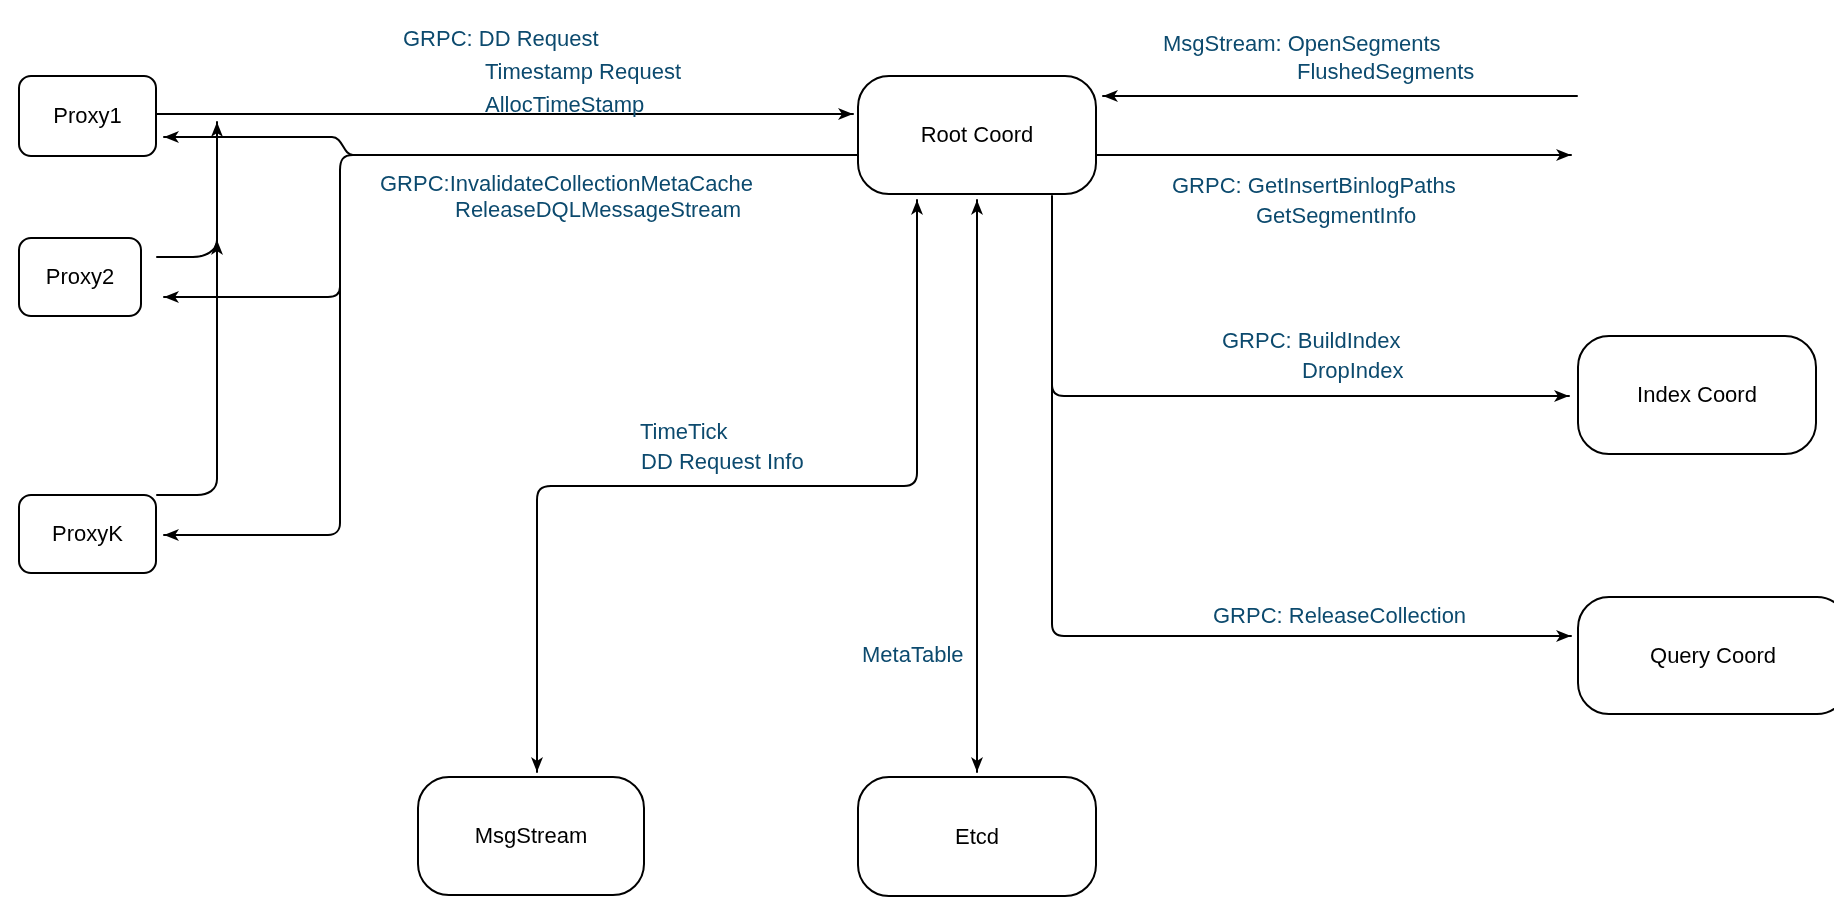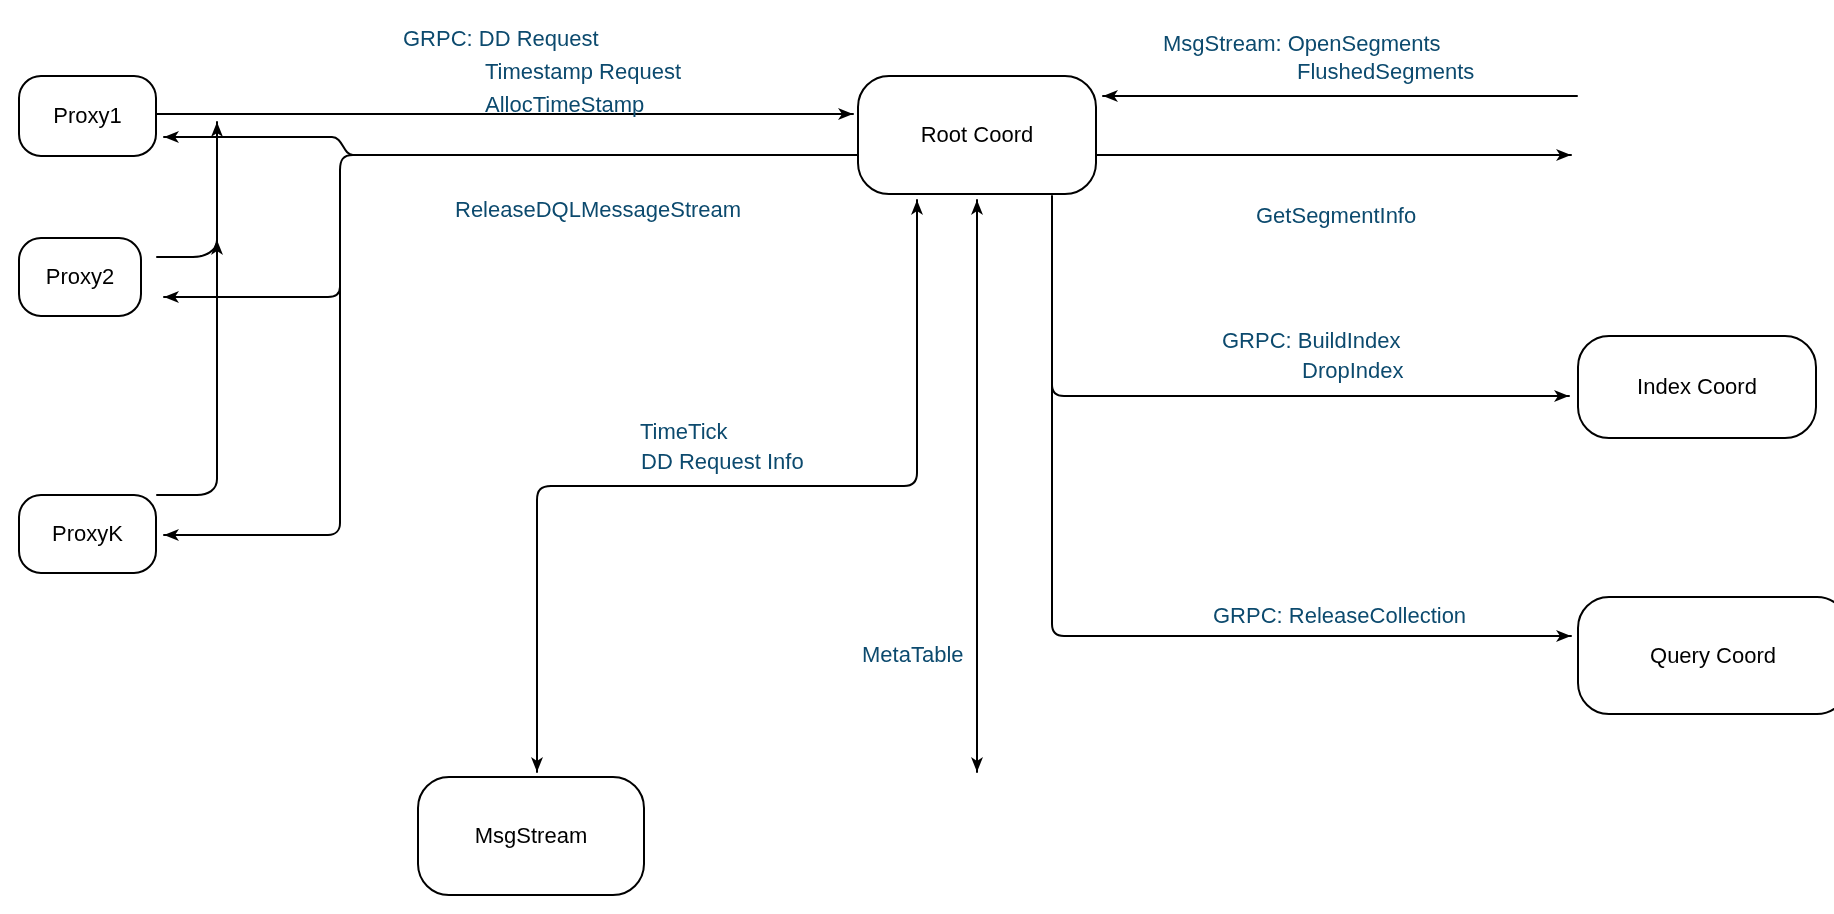--- a/index.html
+++ b/index.html
@@ -14,27 +14,27 @@
   .node{
     position:absolute;
     background:#ffffff;
     border:2px solid #000000;
     border-radius:32px;
     display:flex;align-items:center;justify-content:center;
     font-size:22px;color:#000000;
     box-sizing:border-box;
     text-align:center;
   }
-  .node.small{border-radius:23px;}
+  .node.small{border-radius:13px;}
   #n-proxy1{left:18px;top:75px;width:139px;height:82px;}
   #n-proxy2{left:18px;top:237px;width:124px;height:80px;}
   #n-proxyk{left:18px;top:476px;width:139px;height:80px;margin-top:18px;}
   #n-root  {left:857px;top:75px;width:240px;height:120px;}
   #n-data  {left:1577px;top:77px;width:240px;height:118px;}
-  #n-index {left:1577px;top:335px;width:240px;height:104px;}
+  #n-index {left:1577px;top:335px;width:240px;height:120px;}
   #n-query {left:1577px;top:596px;width:272px;height:119px;}
   #n-msg   {left:417px;top:776px;width:228px;height:120px;}
   #n-etcd  {left:857px;top:776px;width:240px;height:121px;}
   .lbl{
     position:absolute;
     font-size:22px;line-height:24px;
     color:#0c4a6e;white-space:nowrap;
   }
 </style>
 </head>
@@ -91,30 +91,35 @@
   </div>
   <div class="node" id="n-index">
     <span>Index Coord</span>
   </div>
   <div class="node" id="n-query">
     <span>Query Coord</span>
   </div>
   <div class="node" id="n-msg">
     <span>MsgStream</span>
   </div>
+  <div class="node" id="n-etcd">
+    <span>Etcd</span>
+  </div>
 
   <div class="lbl" style="left:403px;top:27px">GRPC: DD Request</div>
   <div class="lbl" style="left:485px;top:60px">Timestamp Request</div>
   <div class="lbl" style="left:485px;top:93px">AllocTimeStamp</div>
 
+  <div class="lbl" style="left:380px;top:172px">GRPC:InvalidateCollectionMetaCache</div>
   <div class="lbl" style="left:455px;top:198px">ReleaseDQLMessageStream</div>
 
   <div class="lbl" style="left:1163px;top:32px">MsgStream: OpenSegments</div>
   <div class="lbl" style="left:1297px;top:60px">FlushedSegments</div>
 
+  <div class="lbl" style="left:1172px;top:174px">GRPC: GetInsertBinlogPaths</div>
   <div class="lbl" style="left:1256px;top:204px">GetSegmentInfo</div>
 
   <div class="lbl" style="left:1222px;top:329px">GRPC: BuildIndex</div>
   <div class="lbl" style="left:1302px;top:359px">DropIndex</div>
 
   <div class="lbl" style="left:1213px;top:604px">GRPC: ReleaseCollection</div>
 
   <div class="lbl" style="left:640px;top:420px">TimeTick</div>
   <div class="lbl" style="left:641px;top:450px">DD Request Info</div>
 

